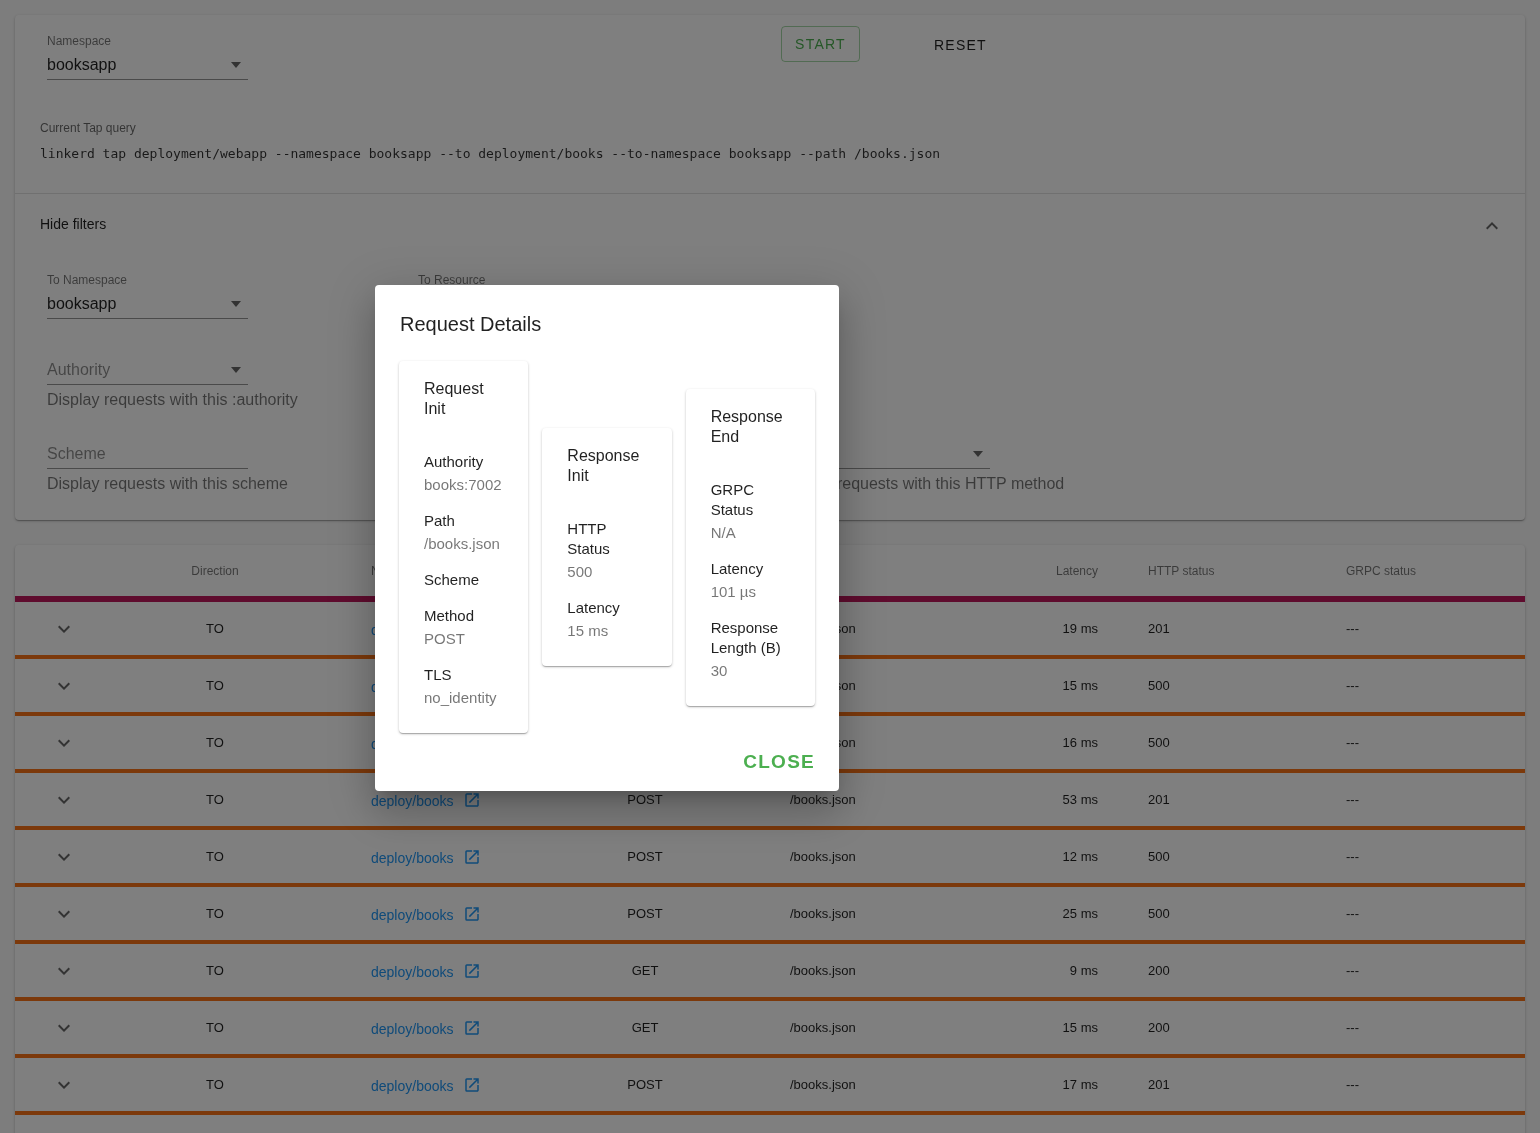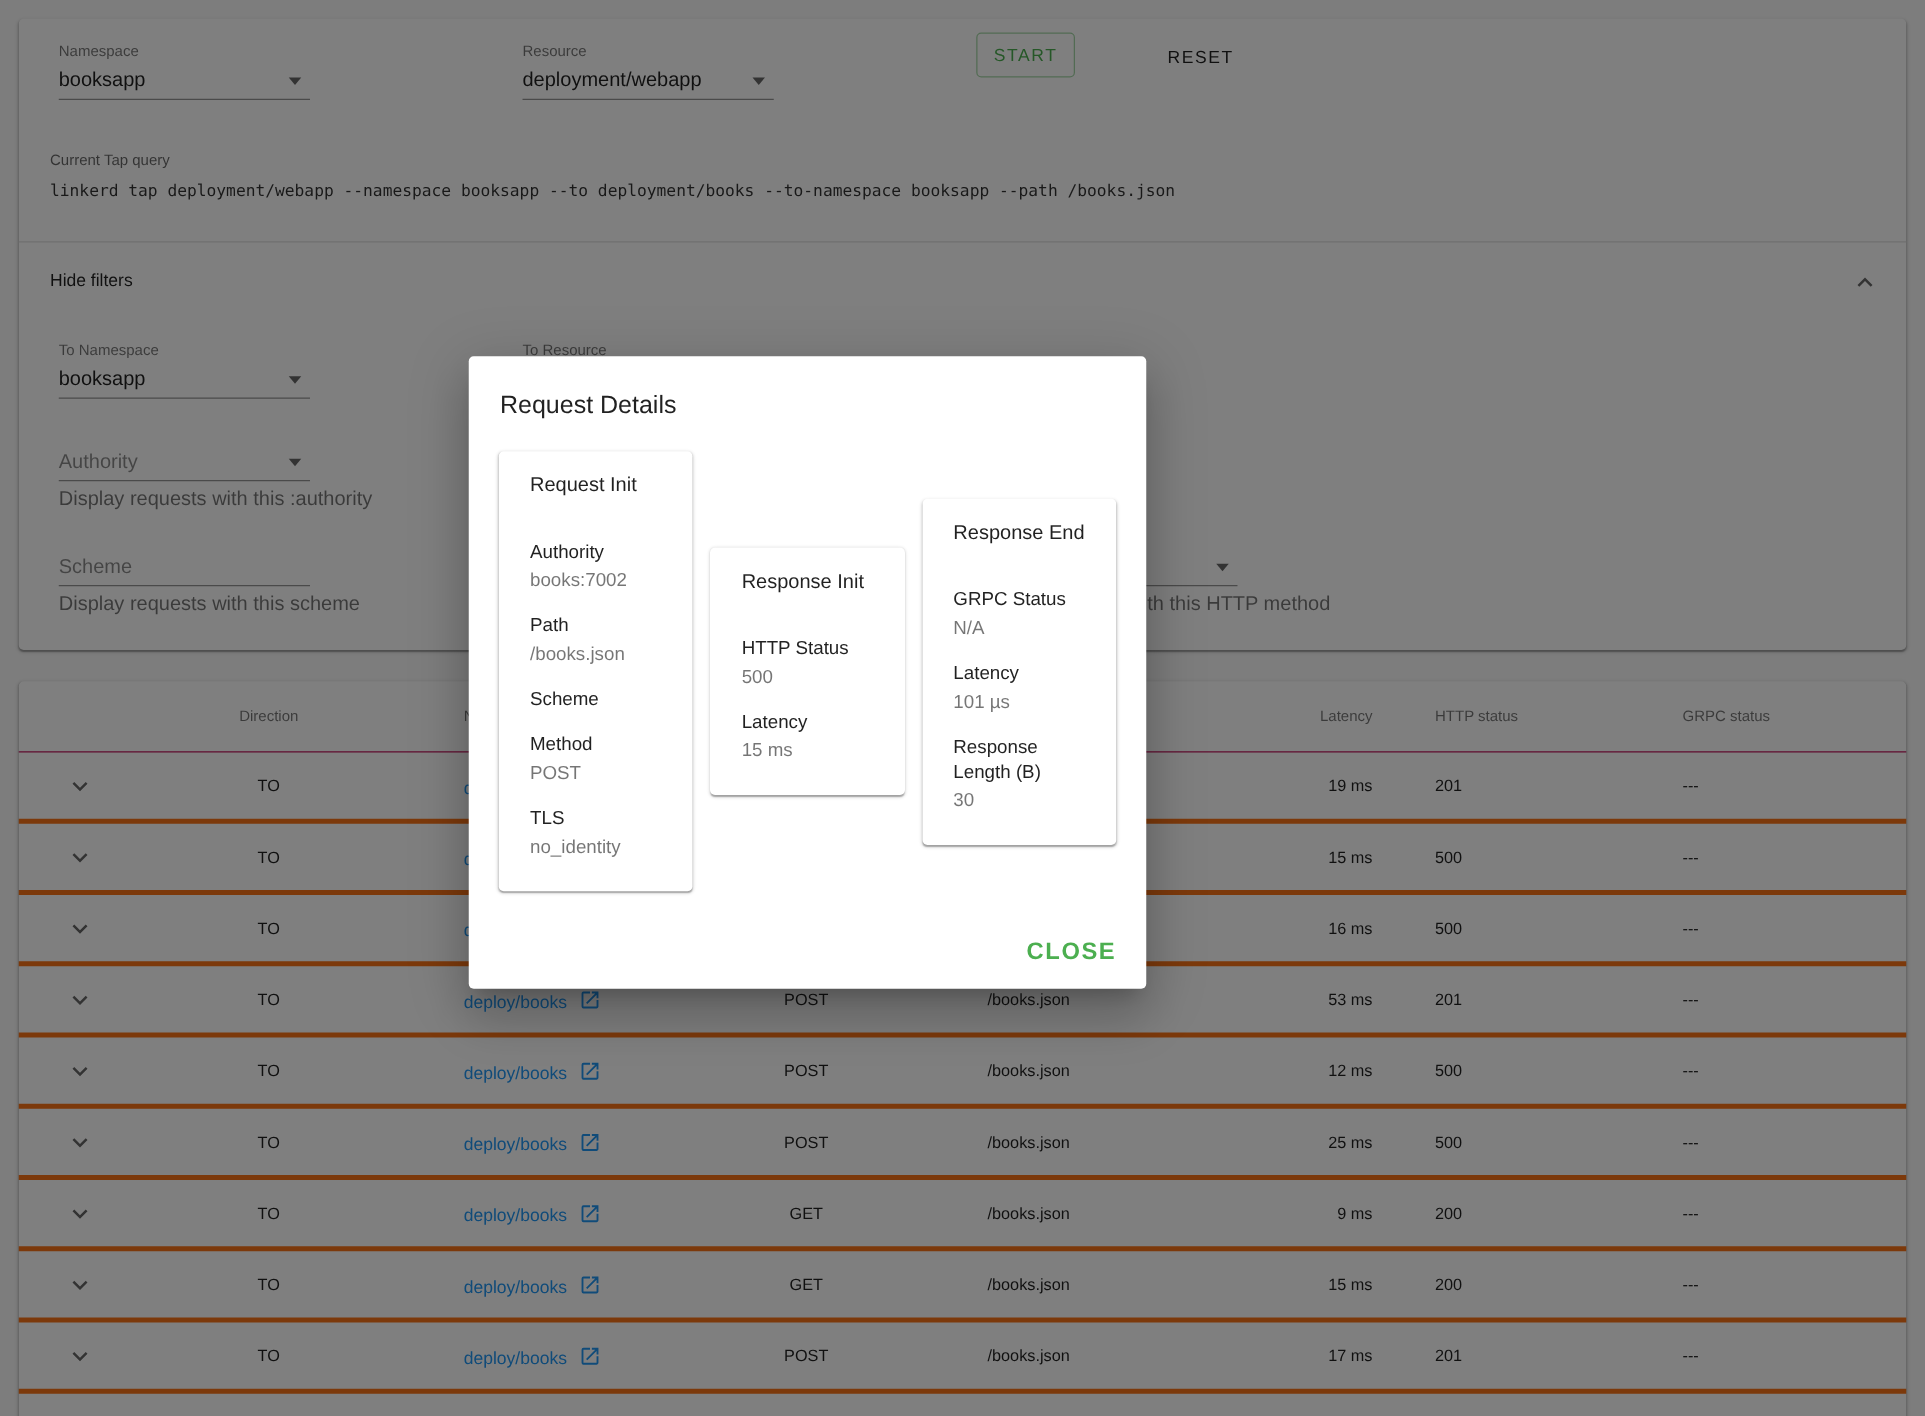--- a/index.html
+++ b/index.html
@@ -32,36 +32,36 @@
   .q-label { position:absolute; left:25px; top:106px; font-size:12px; color:rgba(0,0,0,.6); }
   .q-text  { position:absolute; left:25px; top:131px; font-family:"DejaVu Sans Mono","Liberation Mono",monospace;
              font-size:13px; color:rgba(0,0,0,.8); white-space:nowrap; }
   .hr { position:absolute; left:0; top:178px; width:100%; height:1px; background:#e0e0e0; }
   .hide-filters { position:absolute; left:25px; top:201px; font-size:14px; color:rgba(0,0,0,.87); cursor:pointer; }
   .collapse-ic { position:absolute; left:1465px; top:199px; width:24px; height:24px; cursor:pointer; }
 
   
   .thead,.trow { display:grid; grid-template-columns:100px 200px 260px 140px 300px 90px 200px 1fr;
                  height:57px; align-items:center; }
-  .thead { border-bottom:1px solid #be185d; font-size:12px; color:rgba(0,0,0,.54); }
+  .thead { border-bottom:6px solid #be185d; font-size:12px; color:rgba(0,0,0,.54); }
   .trow  { border-bottom:4px solid #f97316; font-size:13px; }
   .c-exp { padding-left:37px; display:flex; align-items:center; }
   .c-dir { text-align:center; }
   .c-name { padding-left:56px; display:flex; align-items:flex-end; gap:9px; }
   .c-meth { text-align:center; }
   .c-path { padding-left:75px; }
   .c-lat { text-align:right; padding-right:7px; }
   .c-http { padding-left:43px; }
   .c-grpc { padding-left:41px; }
   .link { color:#2196f3; font-size:14px; cursor:pointer; }
   .row-chevron { width:24px; height:24px; cursor:pointer; }
 
   
   .backdrop { position:fixed; inset:0; background:rgba(0,0,0,.5); z-index:10; }
-  .modal { position:absolute; left:375px; top:285px; width:542px; height:506px; z-index:20; background:#fff; border-radius:4px;
+  .modal { position:absolute; left:375px; top:285px; width:464px; height:506px; z-index:20; background:#fff; border-radius:4px;
            box-shadow:0 11px 15px -7px rgba(0,0,0,.2),0 24px 38px 3px rgba(0,0,0,.14),0 9px 46px 8px rgba(0,0,0,.12); }
   .modal-title { margin:28px 24px 0 25px; font-size:20px; font-weight:400; color:rgba(0,0,0,.87); }
   .cards { display:flex; gap:14px; margin:25px 24px 0 24px; align-items:center; }
   .detail-card { flex:1; background:#fff; border-radius:4px; padding:18px 25px 25px 25px;
                  box-shadow:0 1px 3px rgba(0,0,0,.2),0 1px 1px rgba(0,0,0,.14),0 2px 1px -1px rgba(0,0,0,.12); }
   .card-title { font-size:16px; line-height:20px; margin-bottom:33px; color:rgba(0,0,0,.87); }
   .field { margin-bottom:16px; }
   .field:last-child { margin-bottom:0; }
   .f-label { font-size:15px; line-height:20px; color:rgba(0,0,0,.87); }
   .f-value { font-size:15px; line-height:20px; color:rgba(0,0,0,.54); margin-top:3px; word-break:break-all; }
@@ -73,25 +73,20 @@
 <body>
 
 <section class="card form-card">
 
   <div class="select" style="left:32px; top:19px; width:201px">
     <div class="lbl">Namespace</div>
     <div class="val">booksapp</div>
     <span class="arrow"></span>
   </div>
 
-  <div class="select" style="left:403px; top:19px; width:201px">
-    <div class="lbl">Resource</div>
-    <div class="val">deployment/webapp</div>
-    <span class="arrow"></span>
-  </div>
 
   <button class="btn-outline">START</button>
   <button class="btn-text">RESET</button>
 
   <div class="q-label">Current Tap query</div>
   <div class="q-text">linkerd tap deployment/webapp --namespace booksapp --to deployment/books --to-namespace booksapp --path /books.json</div>
 
   <div class="hr"></div>
 
   <div class="hide-filters">Hide filters</div>

